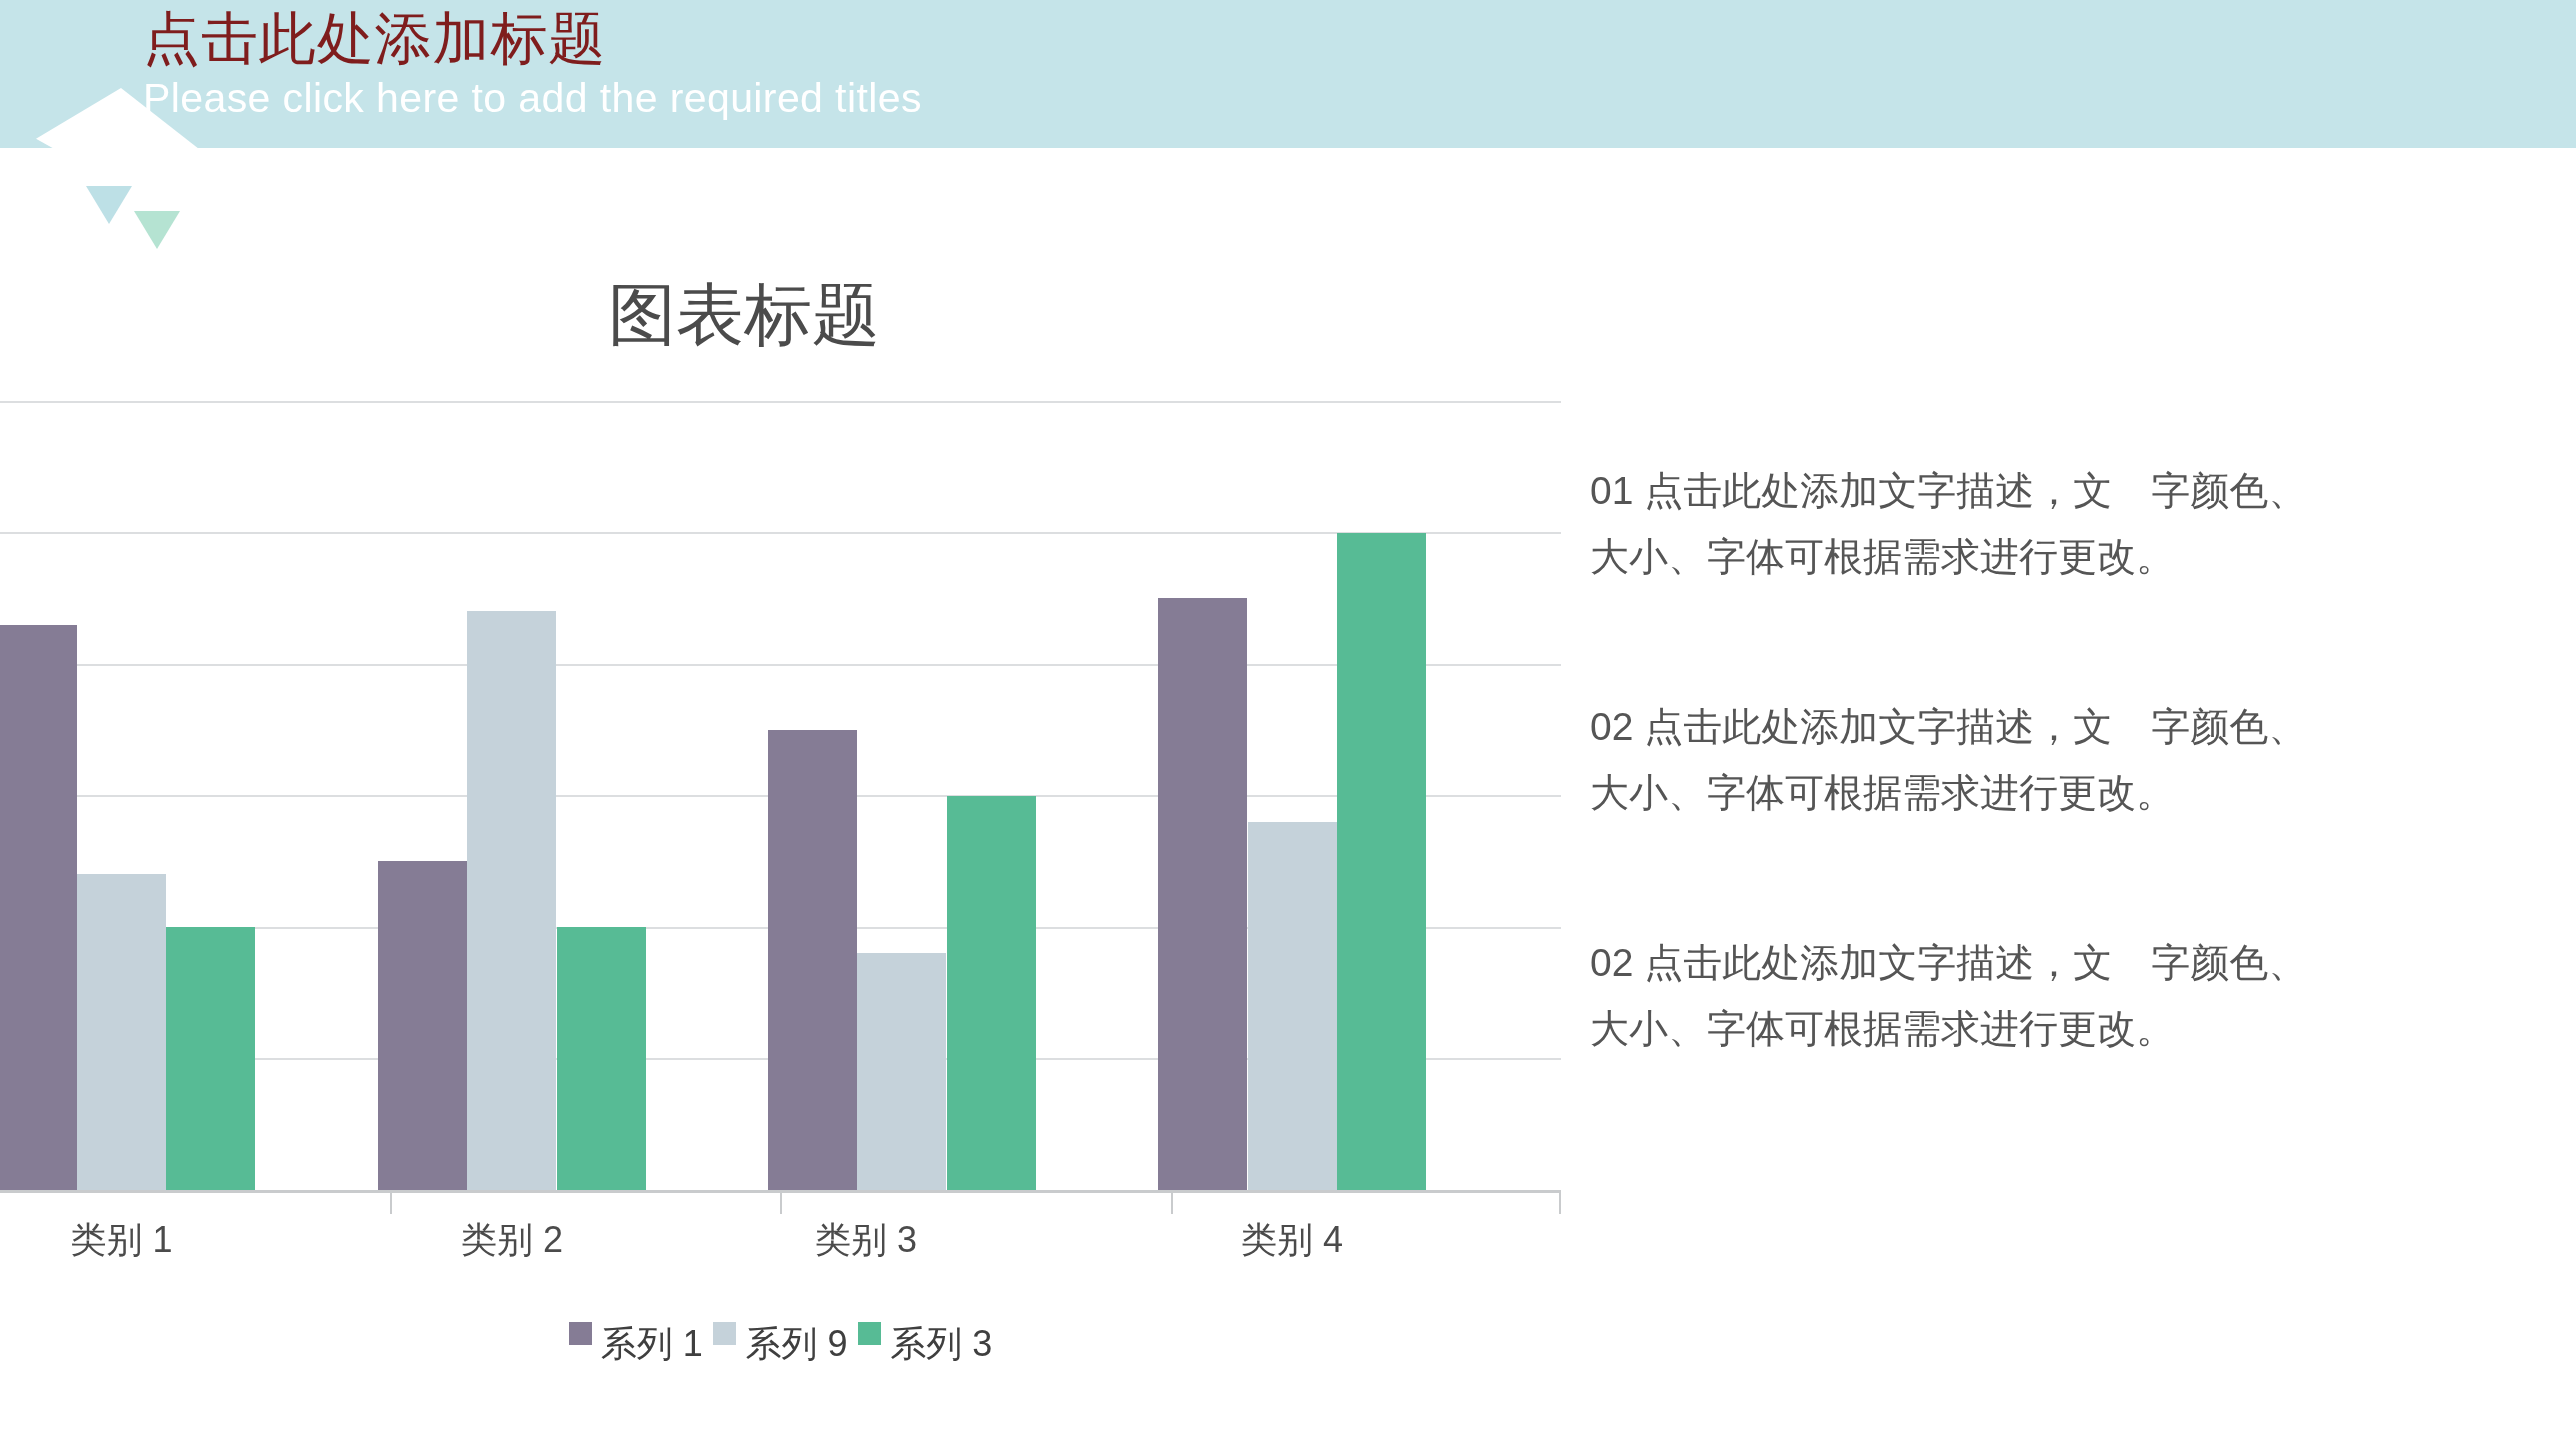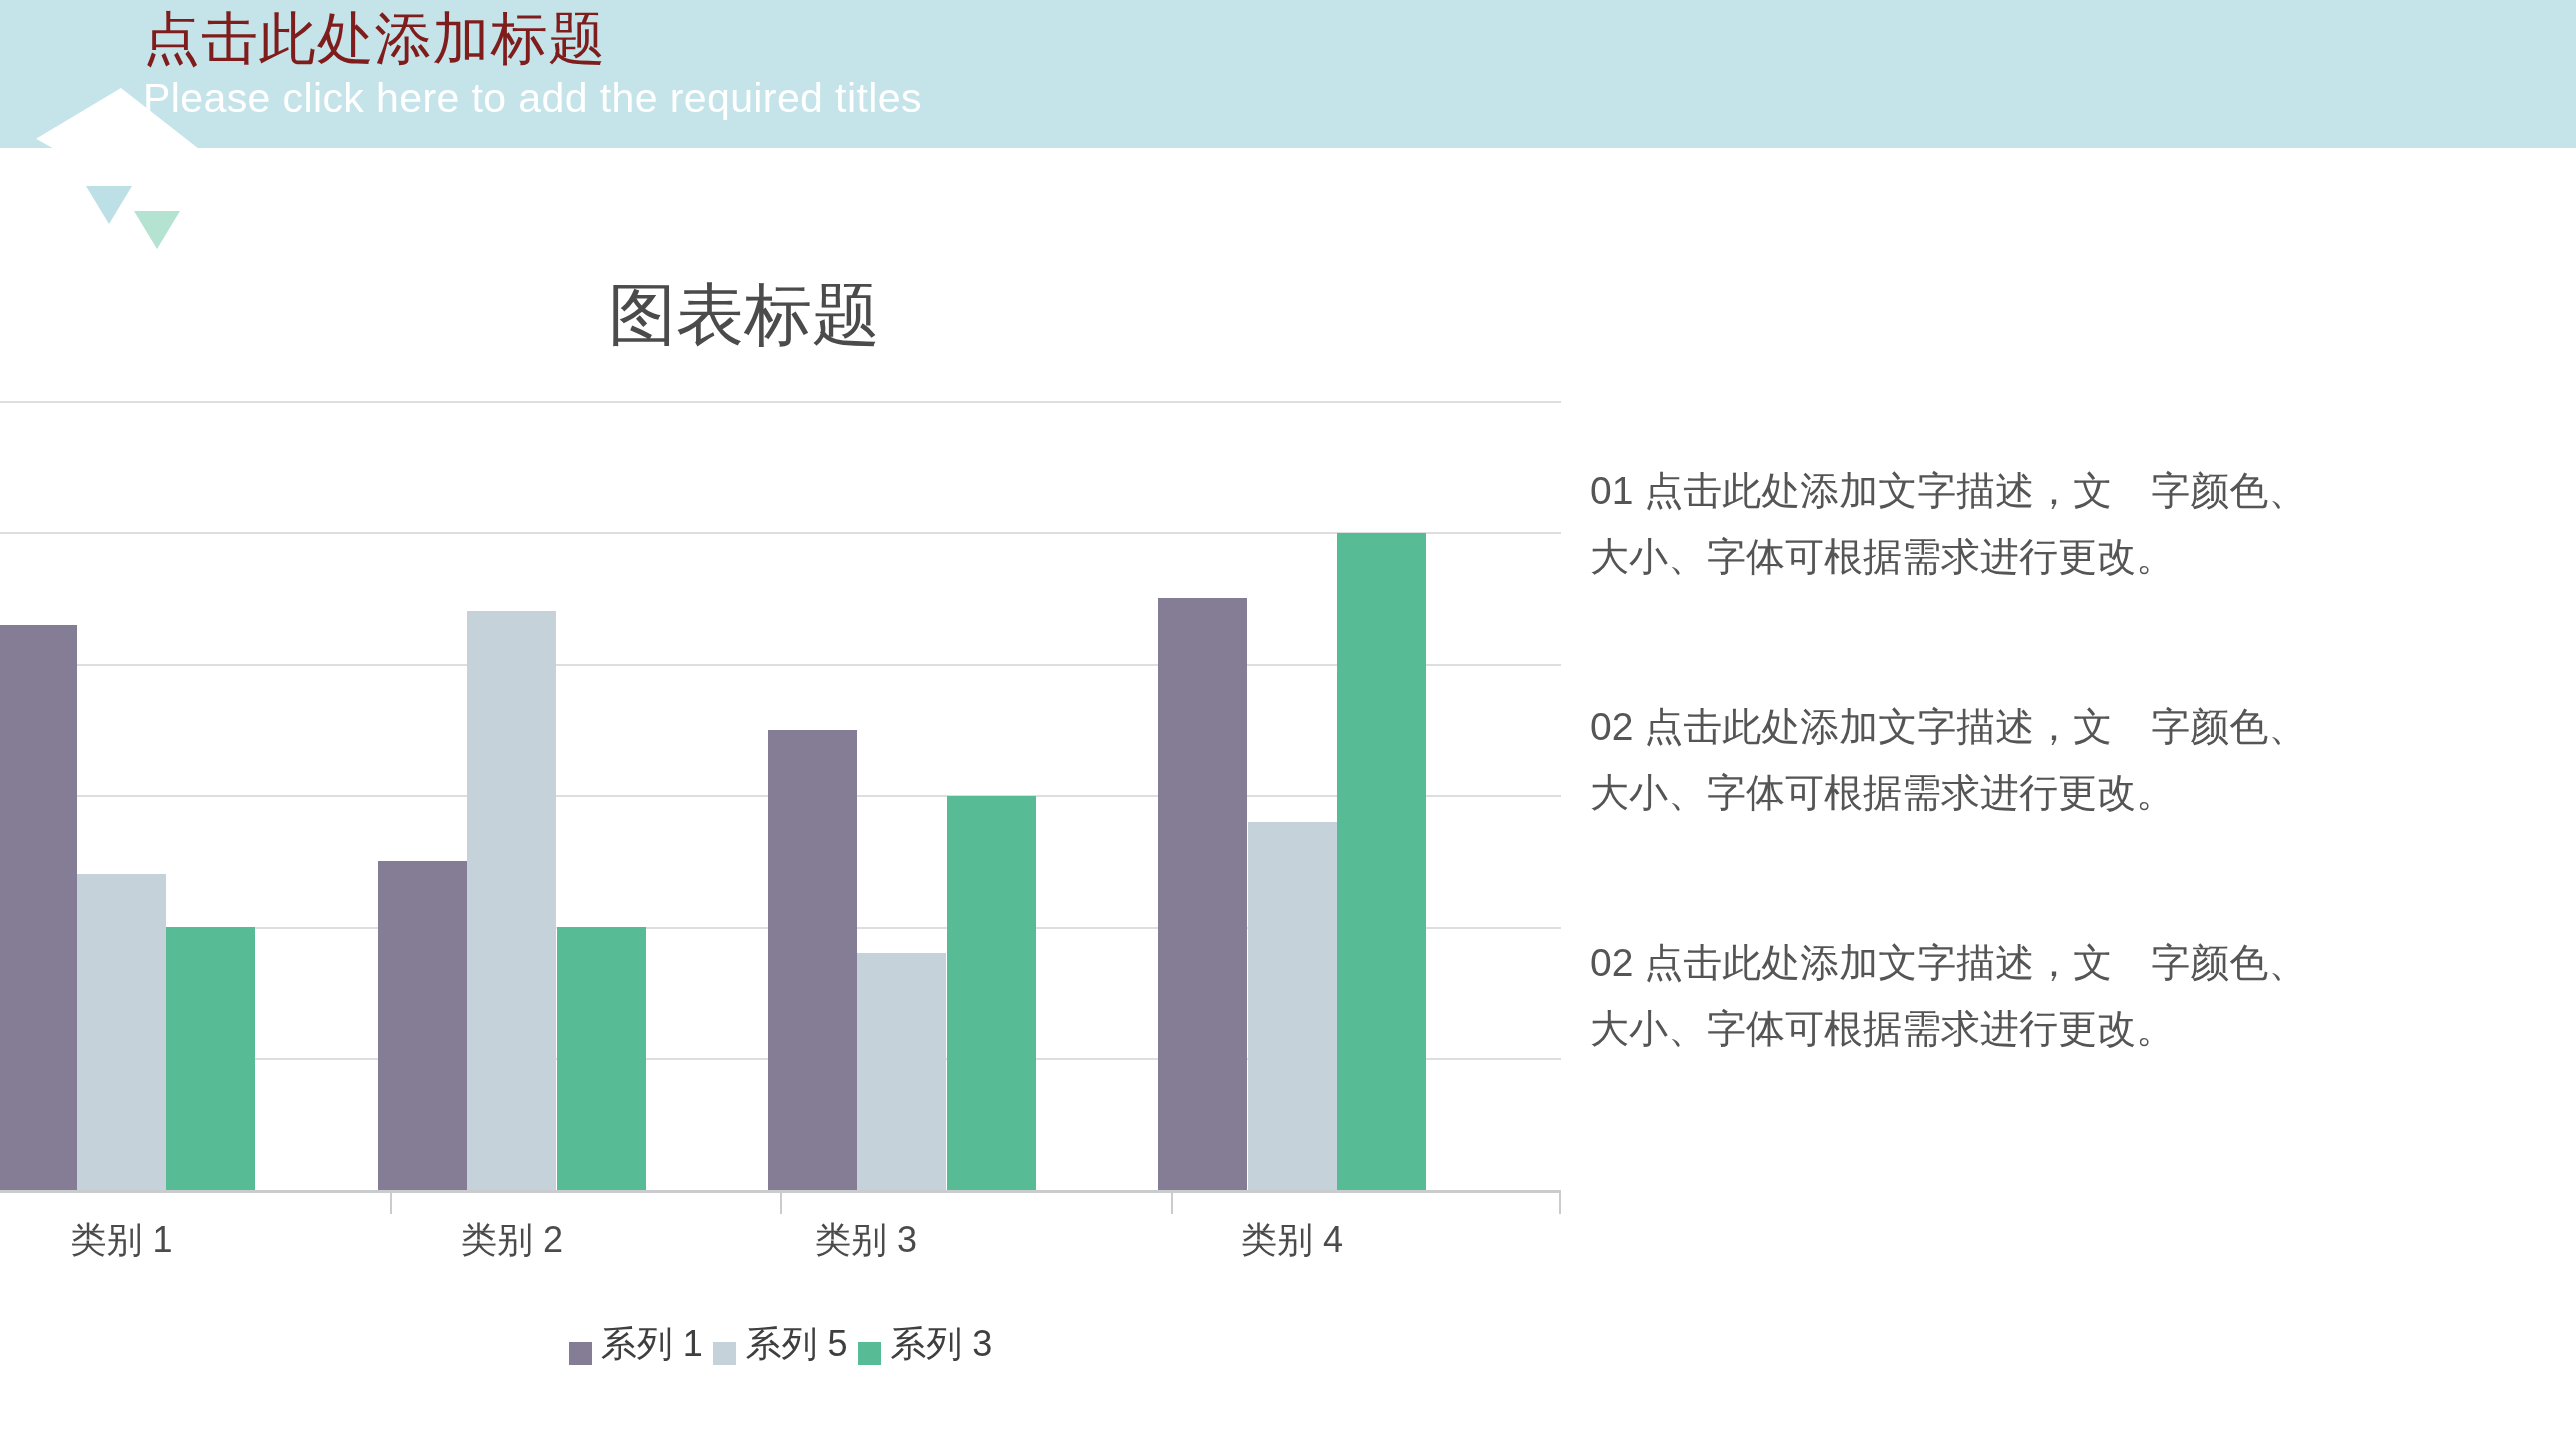--- a/index.html
+++ b/index.html
@@ -28,21 +28,21 @@
   .tick{position:absolute;top:791px;width:1.8px;height:21.5px;background:#c9cbcd;}
 
   .bar{position:absolute;bottom:1.8px;width:89px;}
   .s1{background:#857c95;}
   .s2{background:#c5d2da;}
   .s3{background:#57bb95;}
 
   .cat-label{position:absolute;top:1218px;font-size:36px;line-height:43px;color:#4b4b4b;text-align:center;width:268px;}
 
   .legend{position:absolute;left:0;top:1322px;width:1561px;display:flex;justify-content:center;align-items:center;gap:0px;}
-  .legend-item{display:flex;align-items:flex-end;margin:0 5.4px;}
+  .legend-item{display:flex;align-items:flex-start;margin:0 5.4px;}
   .legend-swatch{width:23px;height:23px;margin-right:9px;}
   .legend-text{font-size:36px;line-height:43px;color:#3f3f3f;white-space:nowrap;}
 
   
   .notes{position:absolute;left:1590px;top:458px;width:966px;}
   .note{margin-bottom:104px;}
   .note-line{font-size:39px;line-height:66px;color:#555555;white-space:nowrap;}
   .note-line.second{padding-left:0px;}
 </style>
 </head>
@@ -93,21 +93,21 @@
       <div class="cat-label" style="left: 1158px;">类别 4</div>
     </div>
 
   <div class="legend" id="legend">
       <div class="legend-item">
         <span class="legend-swatch" style="background: rgb(133, 124, 149);"></span>
         <span class="legend-text">系列 1</span>
       </div>
       <div class="legend-item">
         <span class="legend-swatch" style="background: rgb(197, 210, 218);"></span>
-        <span class="legend-text">系列 5</span>
+        <span class="legend-text">系列 9</span>
       </div>
       <div class="legend-item">
         <span class="legend-swatch" style="background: rgb(87, 187, 149);"></span>
         <span class="legend-text">系列 3</span>
       </div>
     </div>
 
   <div class="notes" id="notes">
       <div class="note">
         <div class="note-line">01  点击此处添加文字描述，文　字颜色、</div>

